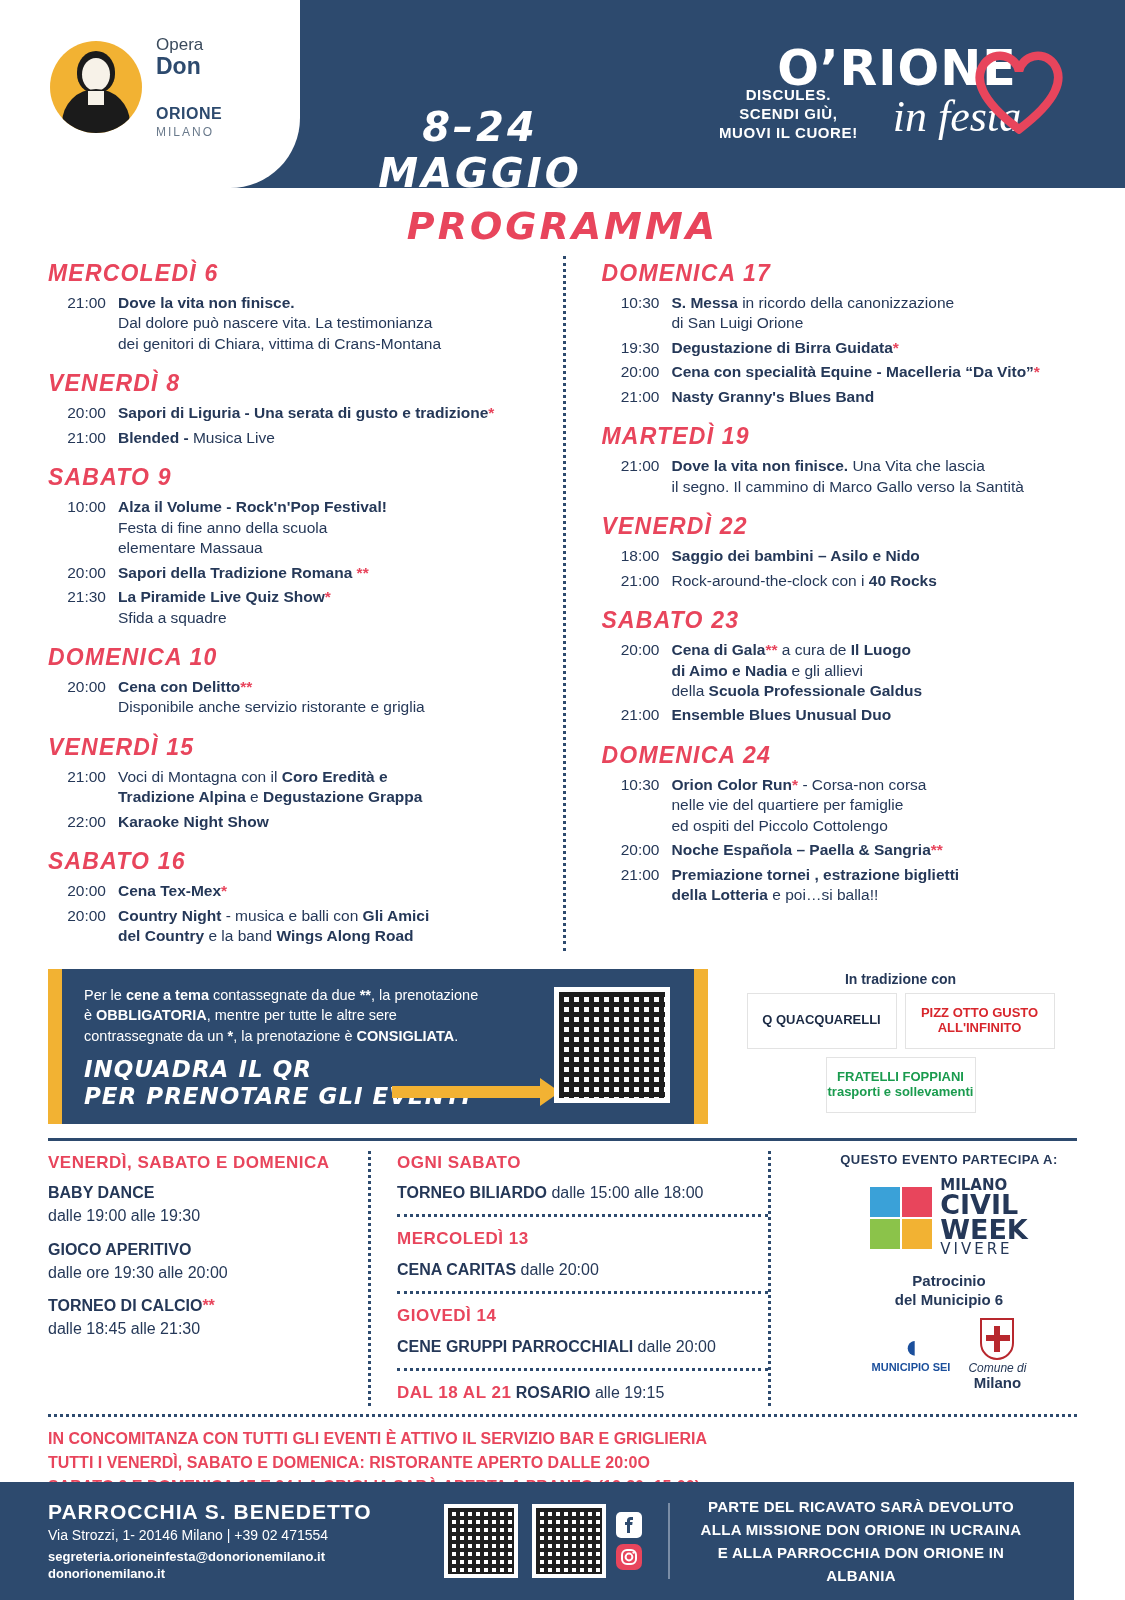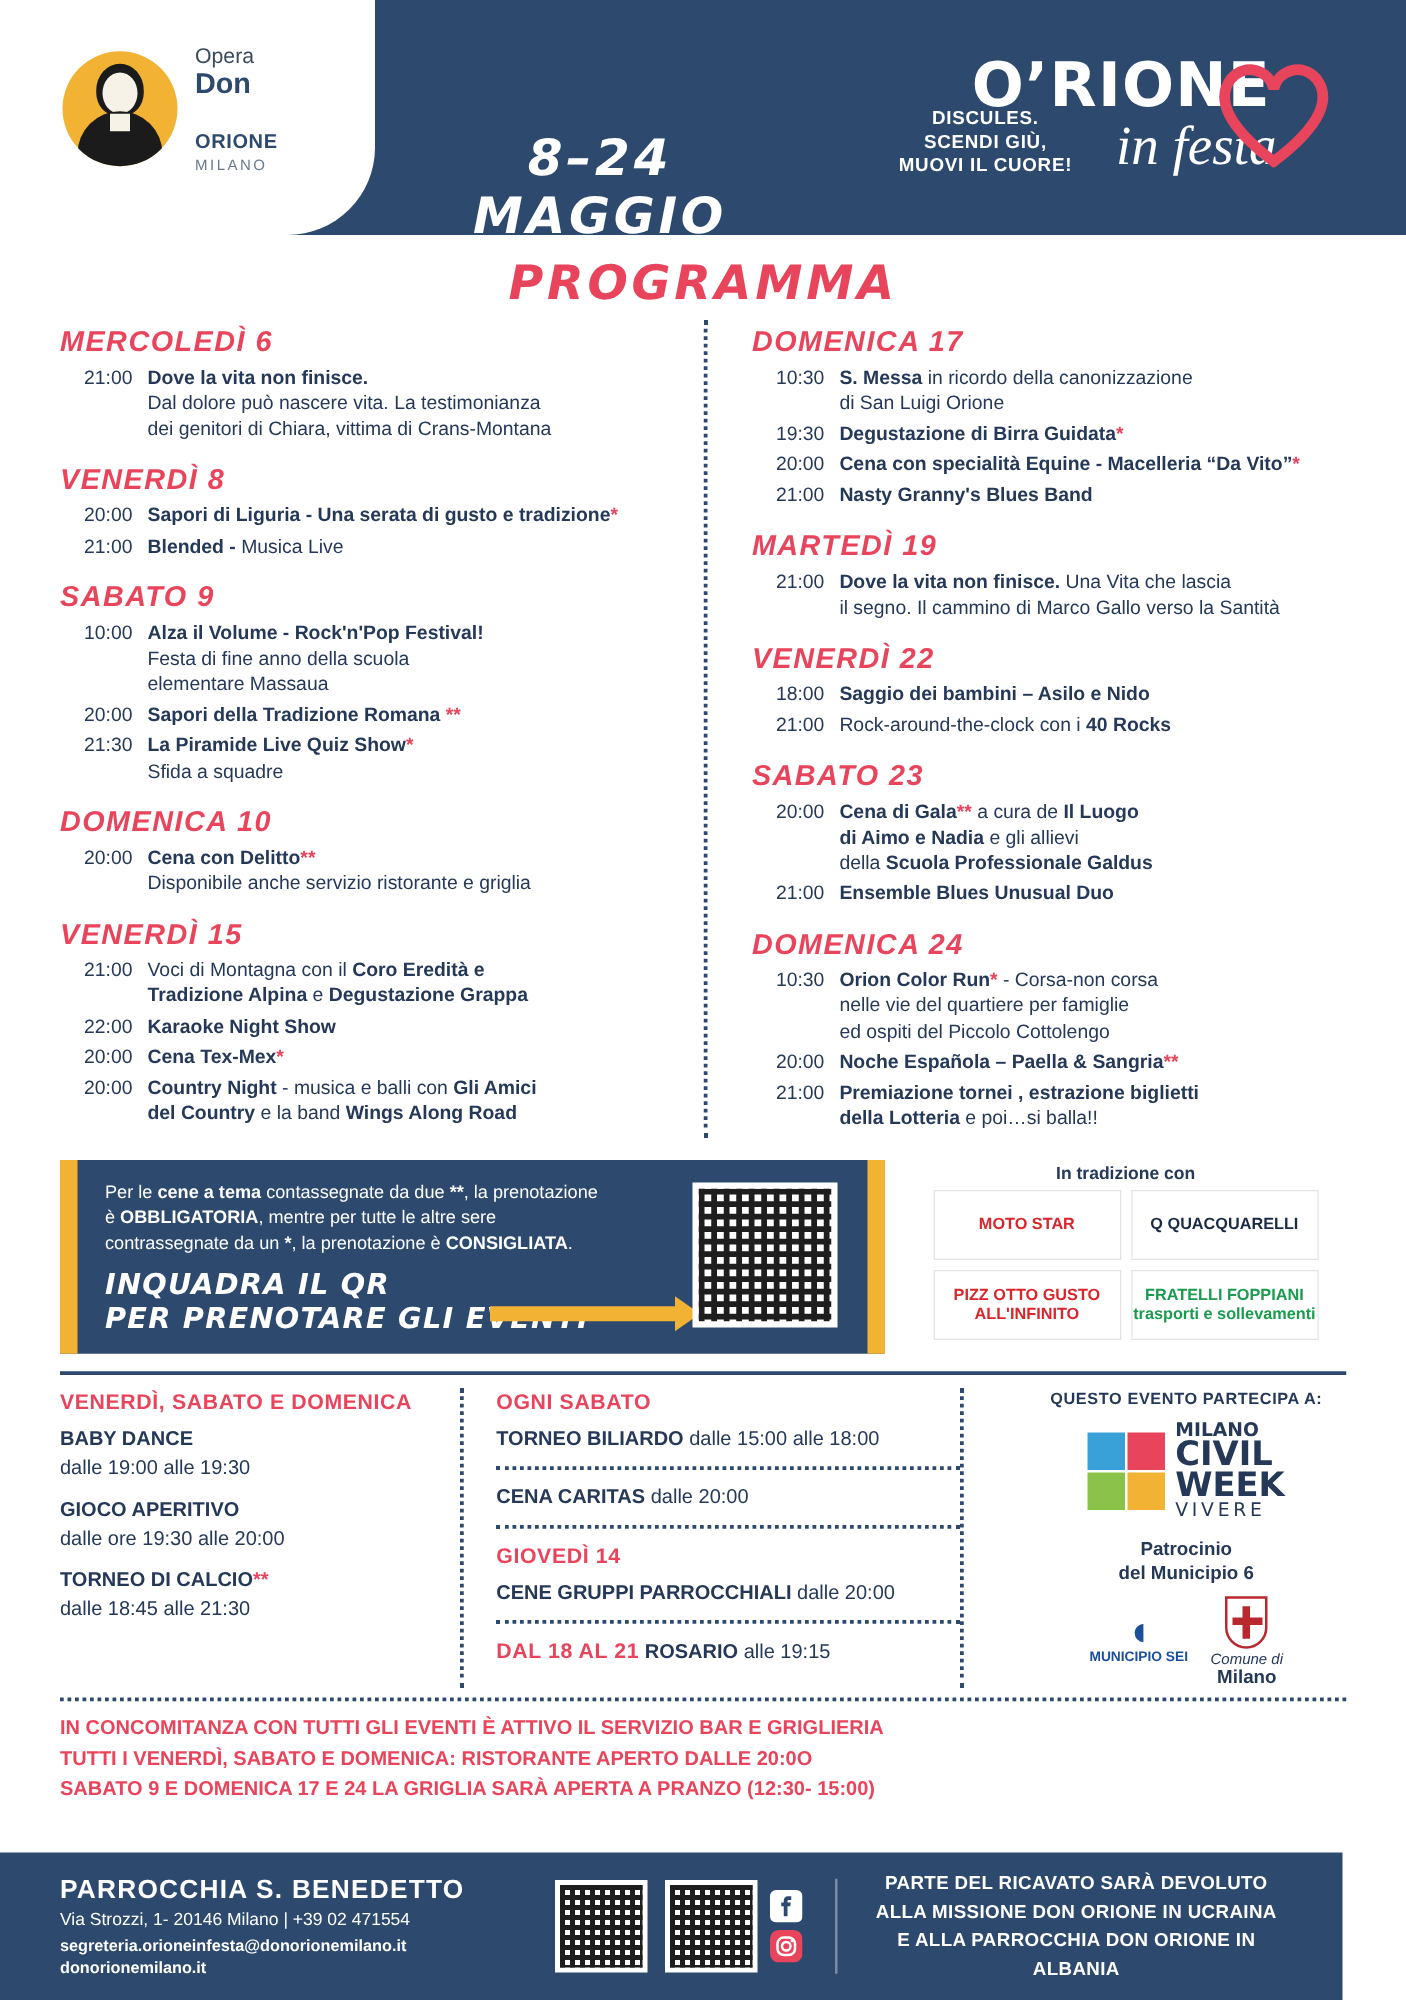--- a/index.html
+++ b/index.html
@@ -363,20 +363,21 @@
         </div>
         <div class="day-title">VENERDÌ 15</div>
         <div class="ev">
           <div class="time">21:00</div>
           <div class="desc">Voci di Montagna con il <b>Coro Eredità e<br>Tradizione Alpina</b> e <b>Degustazione Grappa</b></div>
         </div>
         <div class="ev">
           <div class="time">22:00</div>
           <div class="desc"><b>Karaoke Night Show</b></div>
         </div>
+        <div class="day-title">SABATO 16</div>
         <div class="ev">
           <div class="time">20:00</div>
           <div class="desc"><b>Cena Tex-Mex</b><span class="star">*</span></div>
         </div>
         <div class="ev">
           <div class="time">20:00</div>
           <div class="desc"><b>Country Night</b> - musica e balli con <b>Gli Amici<br>del Country</b> e la band <b>Wings Along Road</b></div>
         </div>
       </div>
     <div class="col right" id="col-right">
@@ -444,21 +445,20 @@
         <div>PER PRENOTARE GLI EVENTI</div>
       </div>
       <div class="arrow"></div>
       <div class="qr">
           <div class="qr-inner"></div>
         </div>
     </div>
     <div class="partners">
       <div class="lbl">In tradizione con</div>
       <div class="plogos" id="partner-logos">
-          <div class="plogo red">MOTO STAR</div>
           <div class="plogo dark">Q QUACQUARELLI</div>
           <div class="plogo red">PIZZ OTTO GUSTO ALL'INFINITO</div>
           <div class="plogo green">FRATELLI FOPPIANI trasporti e sollevamenti</div>
         </div>
     </div>
   </div>
 
   <div class="mid-rule"></div>
 
   <div class="mid">
@@ -471,20 +471,21 @@
         </div>
     </div>
     <div class="mid-col b">
       <div id="mid-b-items">
           <div>
             <div class="mid-head">OGNI SABATO</div>
             <div><b>TORNEO BILIARDO</b> dalle 15:00 alle 18:00</div>
           </div>
           <div class="dotline"></div>
           <div>
+            <div class="mid-head">MERCOLEDÌ 13</div>
             <div><b>CENA CARITAS</b> dalle 20:00</div>
           </div>
           <div class="dotline"></div>
           <div>
             <div class="mid-head">GIOVEDÌ 14</div>
             <div><b>CENE GRUPPI PARROCCHIALI</b> dalle 20:00</div>
           </div>
           <div class="dotline"></div>
           <div><span class="mid-head" style="display:inline">DAL 18 AL 21</span> <span><b>ROSARIO</b> alle 19:15</span></div>
         </div>

